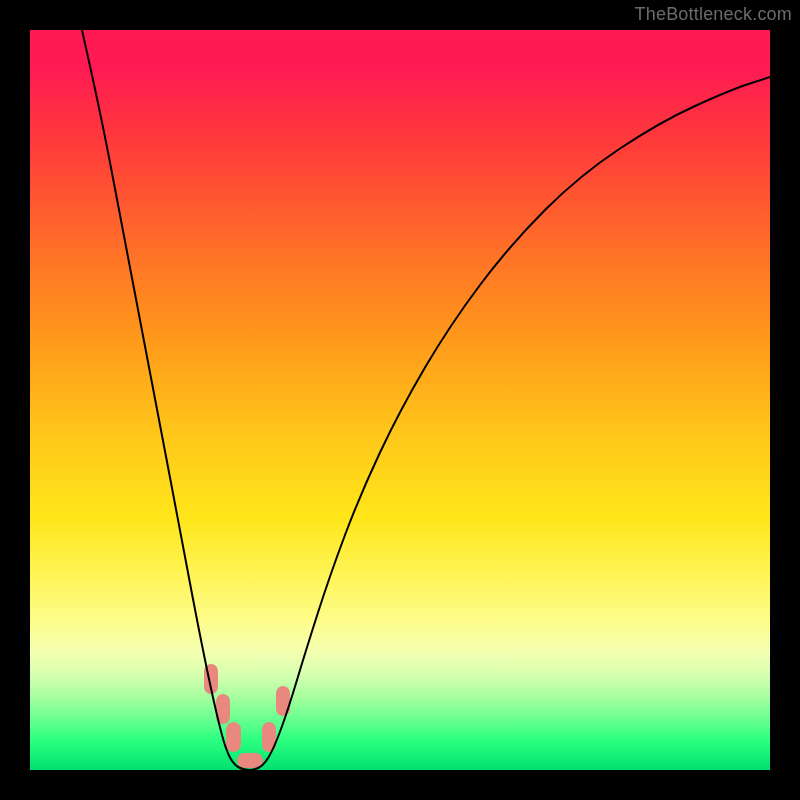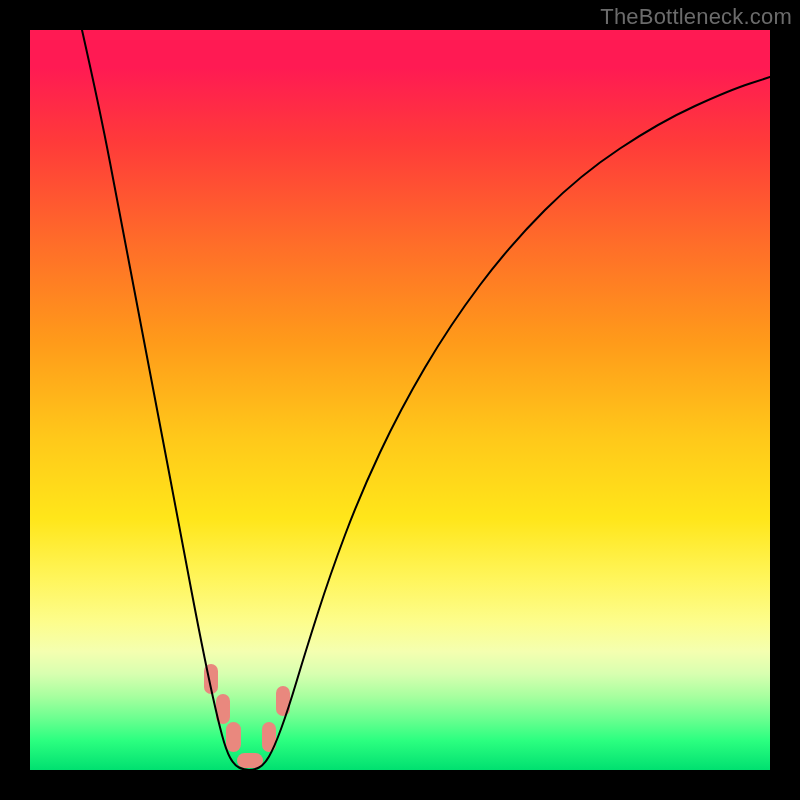--- a/index.html
+++ b/index.html
@@ -47,21 +47,21 @@
       #6cff90 93%,
       #2cff80 96%,
       #00e070 100%
     );
   }
   .watermark {
     position: absolute;
     top: 4px;
     right: 8px;
     color: #6b6b6b;
-    font-size: 22px;
+    font-size: 18px;
     letter-spacing: 0.2px;
     font-weight: 500;
     user-select: none;
   }
   svg.curve {
     position: absolute;
     inset: 0;
   }
 </style>
 </head>

